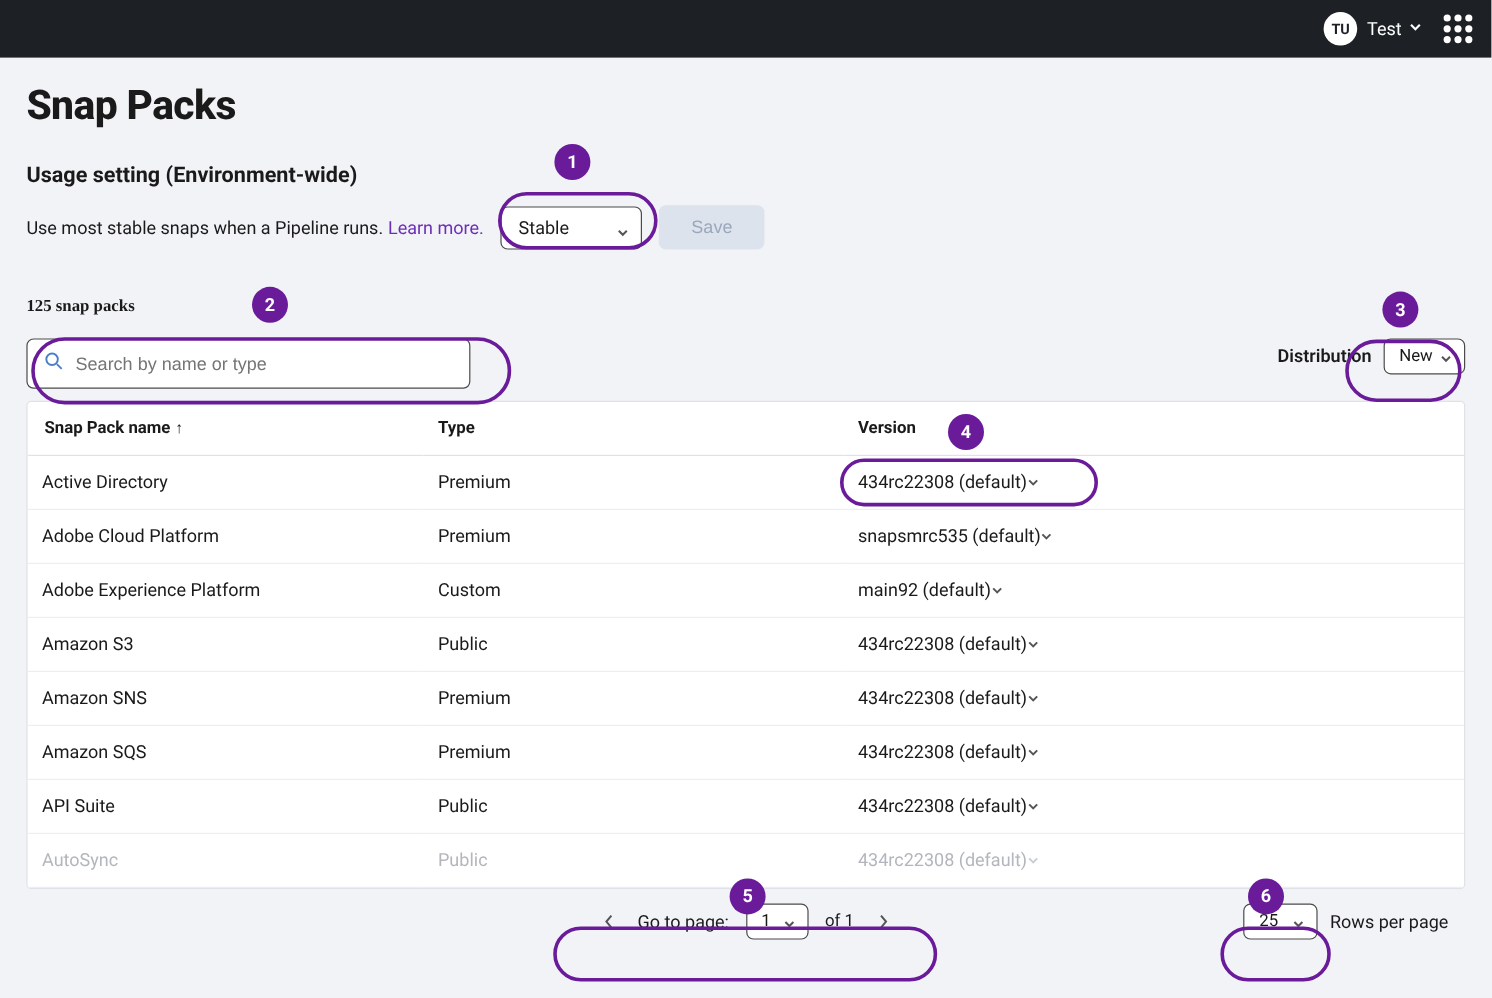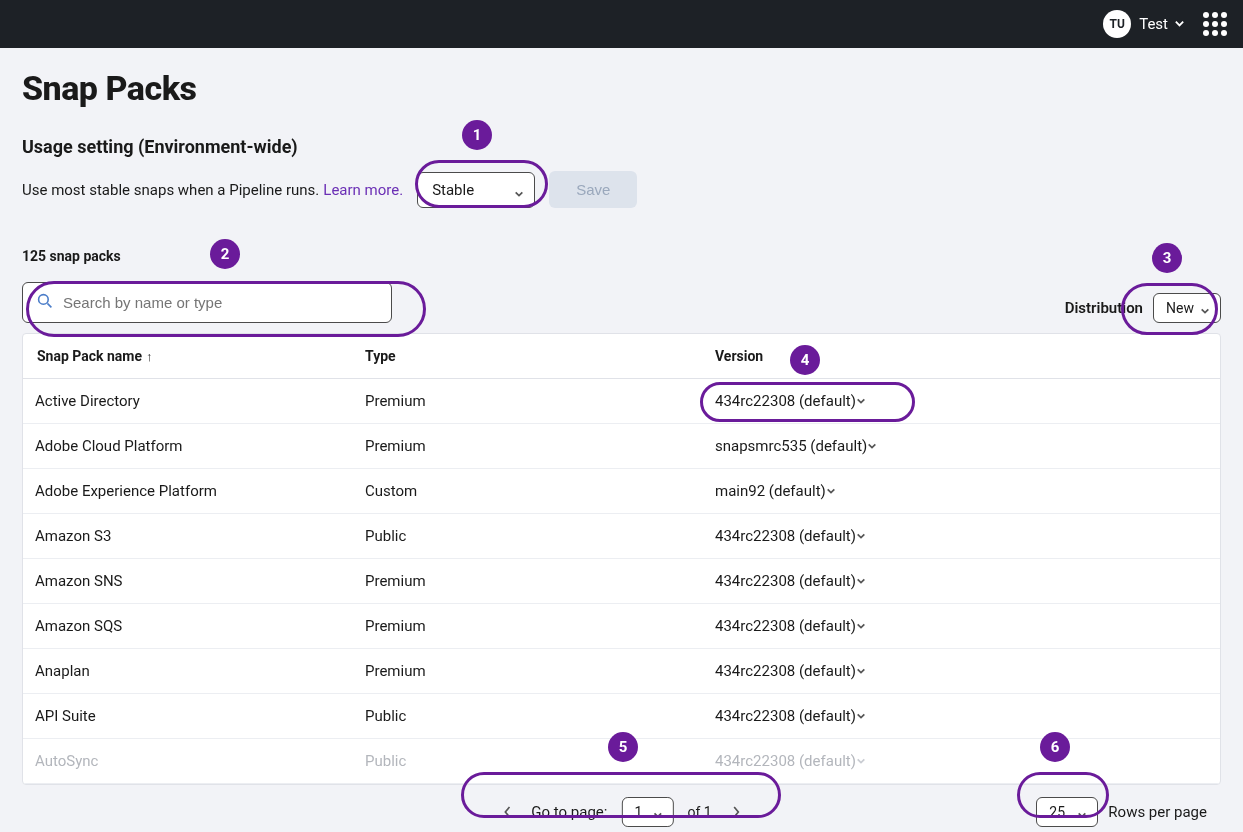--- a/index.html
+++ b/index.html
@@ -79,21 +79,21 @@
     background: #dde3ec;
     color: #9aa8bc;
     border: none;
     border-radius: 6px;
     padding: 10px 27px;
     font-size: 15px;
     margin-left: 10px;
     cursor: default;
   }
 
-  .count-label { font-weight: 700; font-size: 14px; margin-bottom: 18px; }
+  .count-label { font-weight: 700; font-size: 14px; margin-bottom: 18px; font-family: Liberation Serif, serif; }
 
   
   .callout {
     position: absolute;
     border: 3px solid #6a1b9a;
     border-radius: 28px;
     pointer-events: none;
     z-index: 10;
   }
   .num-badge {
@@ -107,21 +107,21 @@
     display: flex;
     align-items: center;
     justify-content: center;
     pointer-events: none;
     z-index: 11;
   }
 
   
   .table-controls {
     display: flex;
-    align-items: flex-end;
+    align-items: flex-start;
     justify-content: space-between;
     margin-bottom: 10px;
   }
   .search-box {
     width: 370px;
     border: 1px solid #4b4b4b;
     border-radius: 6px;
     background: #fff;
     display: flex;
     align-items: center;
@@ -328,30 +328,20 @@
             <td>Premium</td>
             <td><span class="version-cell">
                 <span>434rc22308 (default)</span>
                 <svg viewBox="0 0 12 12">
                   <path d="M2 4 L6 8 L10 4"></path>
                 </svg>
               </span></td>
           </tr>
           <tr>
             <td>Amazon SQS</td>
-            <td>Premium</td>
-            <td><span class="version-cell">
-                <span>434rc22308 (default)</span>
-                <svg viewBox="0 0 12 12">
-                  <path d="M2 4 L6 8 L10 4"></path>
-                </svg>
-              </span></td>
-          </tr>
-          <tr>
-            <td>Anaplan</td>
             <td>Premium</td>
             <td><span class="version-cell">
                 <span>434rc22308 (default)</span>
                 <svg viewBox="0 0 12 12">
                   <path d="M2 4 L6 8 L10 4"></path>
                 </svg>
               </span></td>
           </tr>
           <tr>
             <td>API Suite</td>

